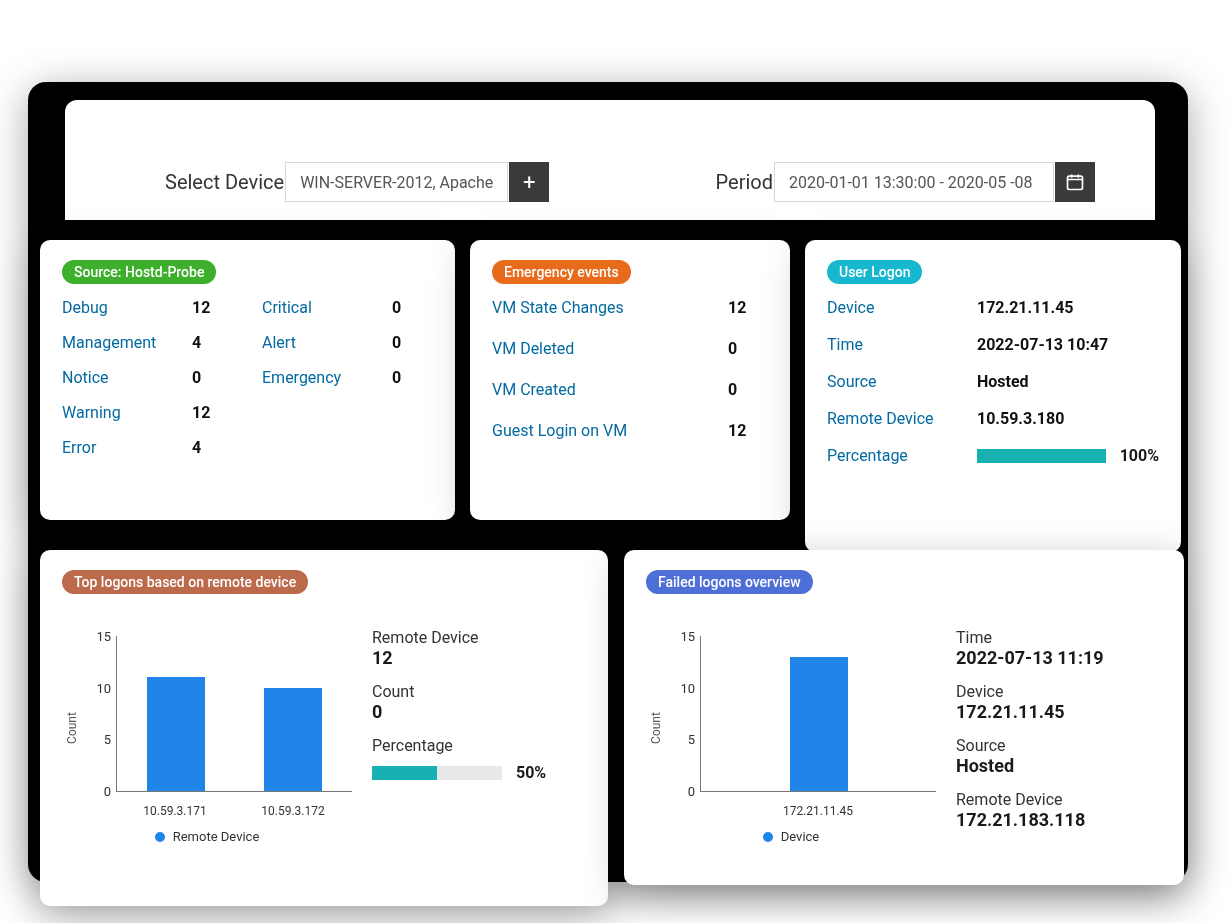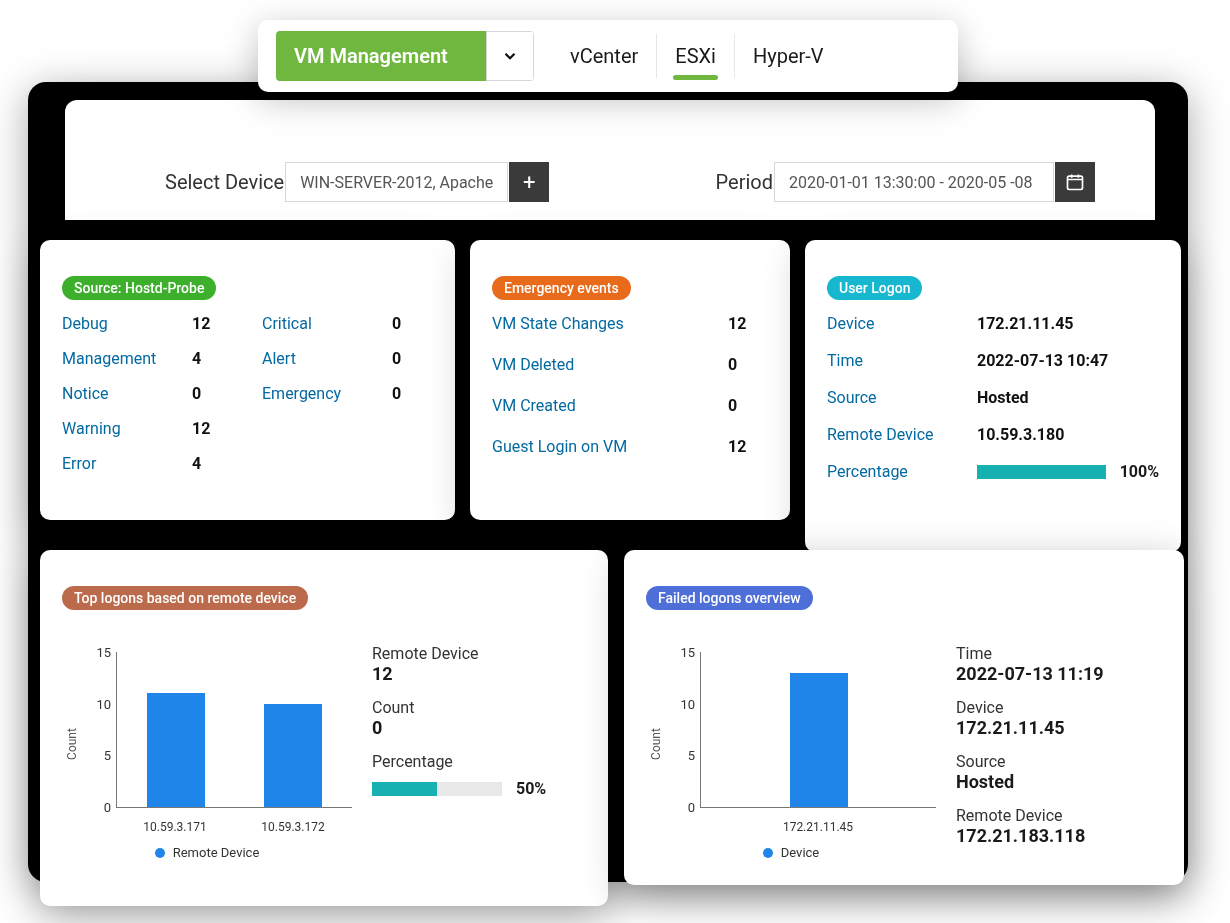--- a/index.html
+++ b/index.html
@@ -57,21 +57,21 @@
   .btn-sq {
     width:40px; height:40px; background:#3a3a3a; color:#fff; display:flex; align-items:center; justify-content:center;
     font-size:22px; cursor:pointer;
   }
   .period .inputish { min-width:280px; }
   .spacer { flex:1; }
 
   
   .card {
     position:absolute; background:#fff; border-radius:10px; box-shadow:0 12px 40px rgba(0,0,0,.30);
-    padding:36px 22px;
+    padding:20px 22px;
   }
   .pill {
     display:inline-block; color:#fff; font-size:14px; font-weight:500;
     padding:4px 12px; border-radius:999px; margin-bottom:14px;
   }
   .pill.green  { background:#3daf2c; }
   .pill.orange { background:#e86a1b; }
   .pill.cyan   { background:#17b8cf; }
   .pill.brown  { background:#bb6a4b; }
   .pill.blue   { background:#4f6fd8; }
@@ -148,35 +148,20 @@
       </div>
       <div class="btn-sq">
         <svg width="20" height="20" viewBox="0 0 24 24" fill="none" stroke="#fff" stroke-width="2">
           <rect x="3" y="5" width="18" height="16" rx="2"></rect>
             <path d="M3 9h18M8 3v4M16 3v4"></path>
         </svg>
       </div>
     </div>
   </div>
 
-  <div class="topbar">
-    <div class="dd">
-      <div class="dd-label">VM Management</div>
-      <div class="dd-caret">
-        <svg viewBox="0 0 24 24" fill="none" stroke="#111" stroke-width="3">
-            <path d="M6 9l6 6 6-6"></path>
-          </svg>
-      </div>
-    </div>
-    <div class="tabs">
-      <div class="tab">vCenter</div>
-      <div class="tab active">ESXi</div>
-      <div class="tab">Hyper-V</div>
-    </div>
-  </div>
 
   <div class="card source">
     <span class="pill green">Source: Hostd-Probe</span>
     <div class="kv-grid">
       <span class="kv-label">Debug</span>
       <span class="kv-val">12</span>
       <span class="kv-label">Critical</span>
       <span class="kv-val">0</span>
 
       <span class="kv-label">Management</span>

